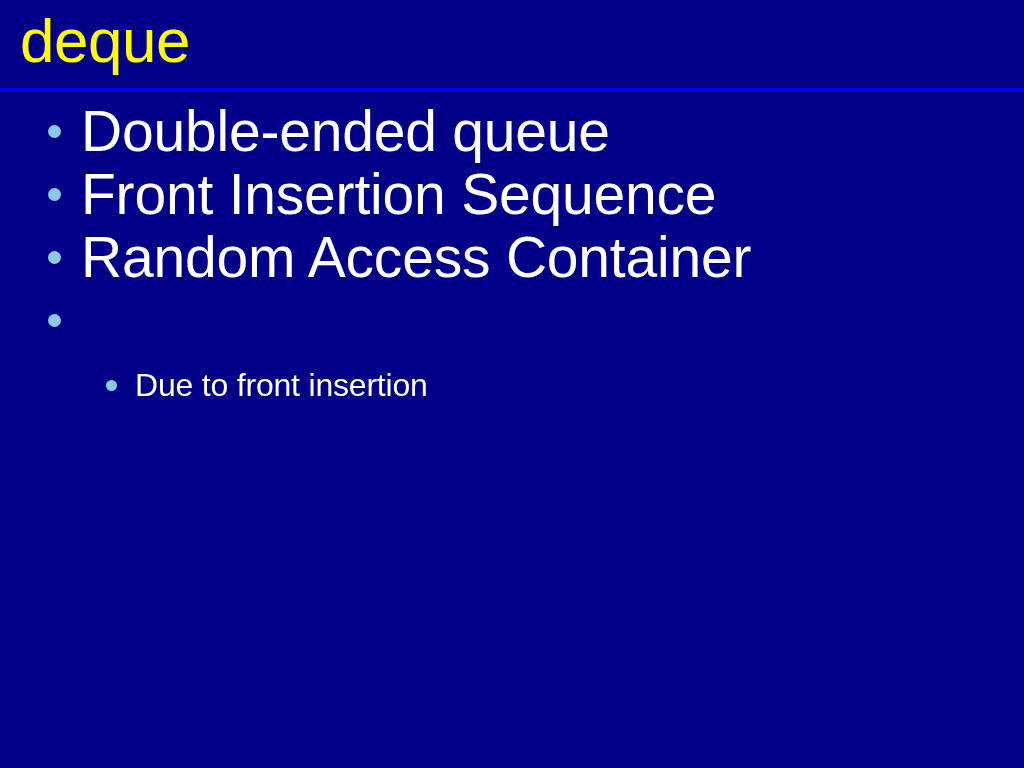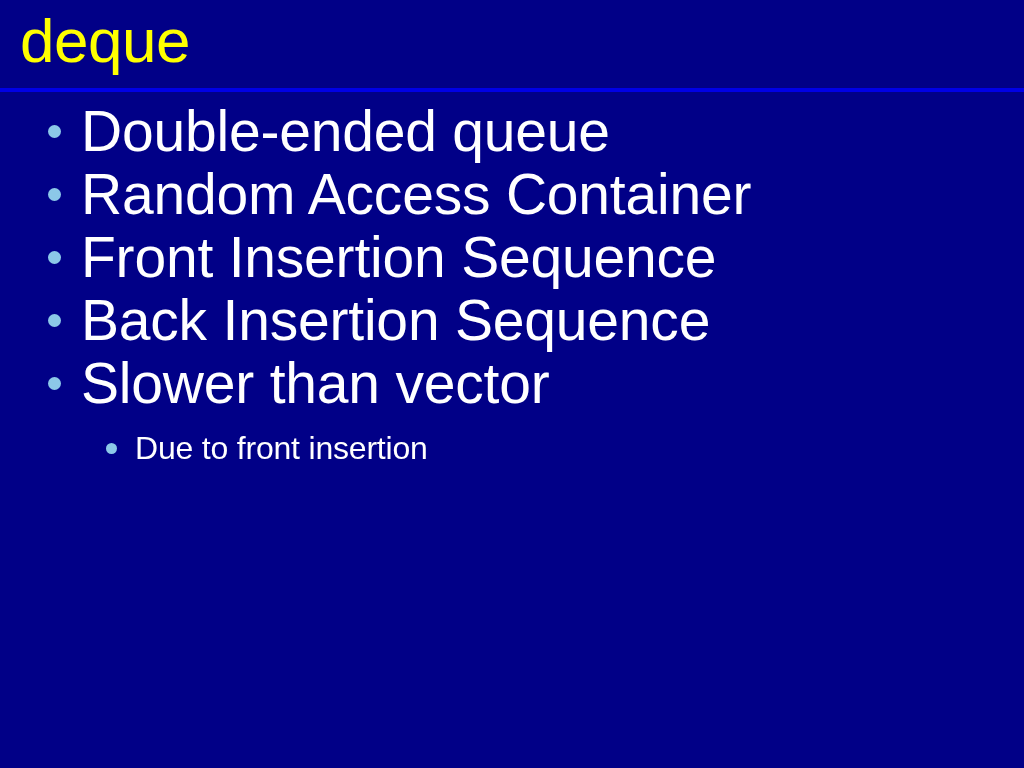--- a/index.html
+++ b/index.html
@@ -113,37 +113,32 @@
 
   <ul class="body-list">
 
     <li class="bullet-row level-1">
       <span class="bullet-marker"></span>
       <span class="bullet-text">Double-ended queue</span>
     </li>
 
     <li class="bullet-row level-1">
       <span class="bullet-marker"></span>
+      <span class="bullet-text">Front Insertion Sequence</span>
+    </li>
+
+    <li class="bullet-row level-1">
+      <span class="bullet-marker"></span>
       <span class="bullet-text">Random Access Container</span>
     </li>
 
     <li class="bullet-row level-1">
       <span class="bullet-marker"></span>
-      <span class="bullet-text">Front Insertion Sequence</span>
     </li>
 
-    <li class="bullet-row level-1">
-      <span class="bullet-marker"></span>
-      <span class="bullet-text">Back Insertion Sequence</span>
-    </li>
-
-    <li class="bullet-row level-1">
-      <span class="bullet-marker"></span>
-      <span class="bullet-text">Slower than vector</span>
-    </li>
 
     <li class="bullet-row level-2">
       <span class="bullet-marker"></span>
       <span class="bullet-text">Due to front insertion</span>
     </li>
 
   </ul>
 
 </div>
 

